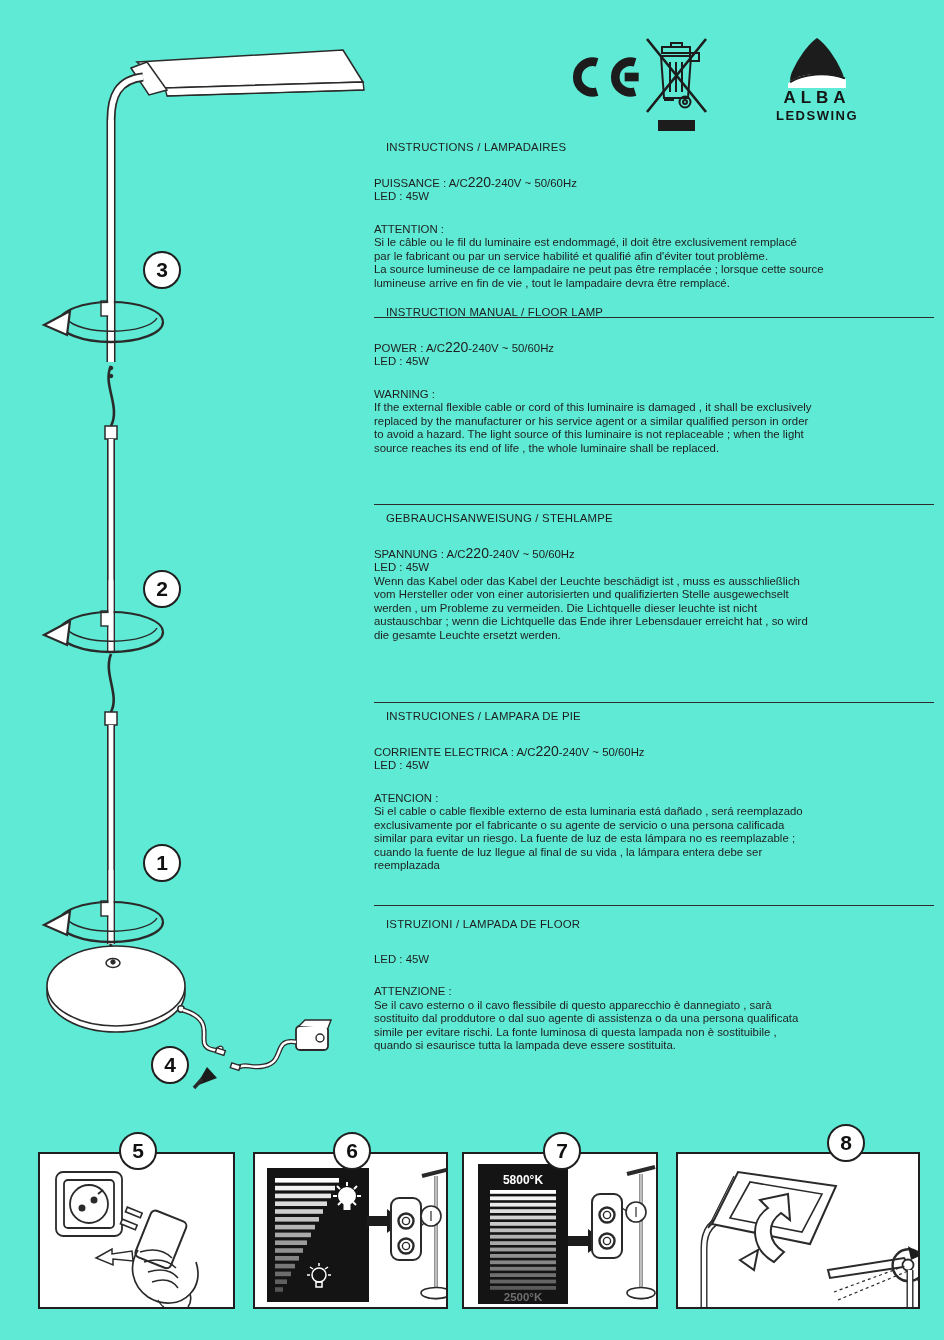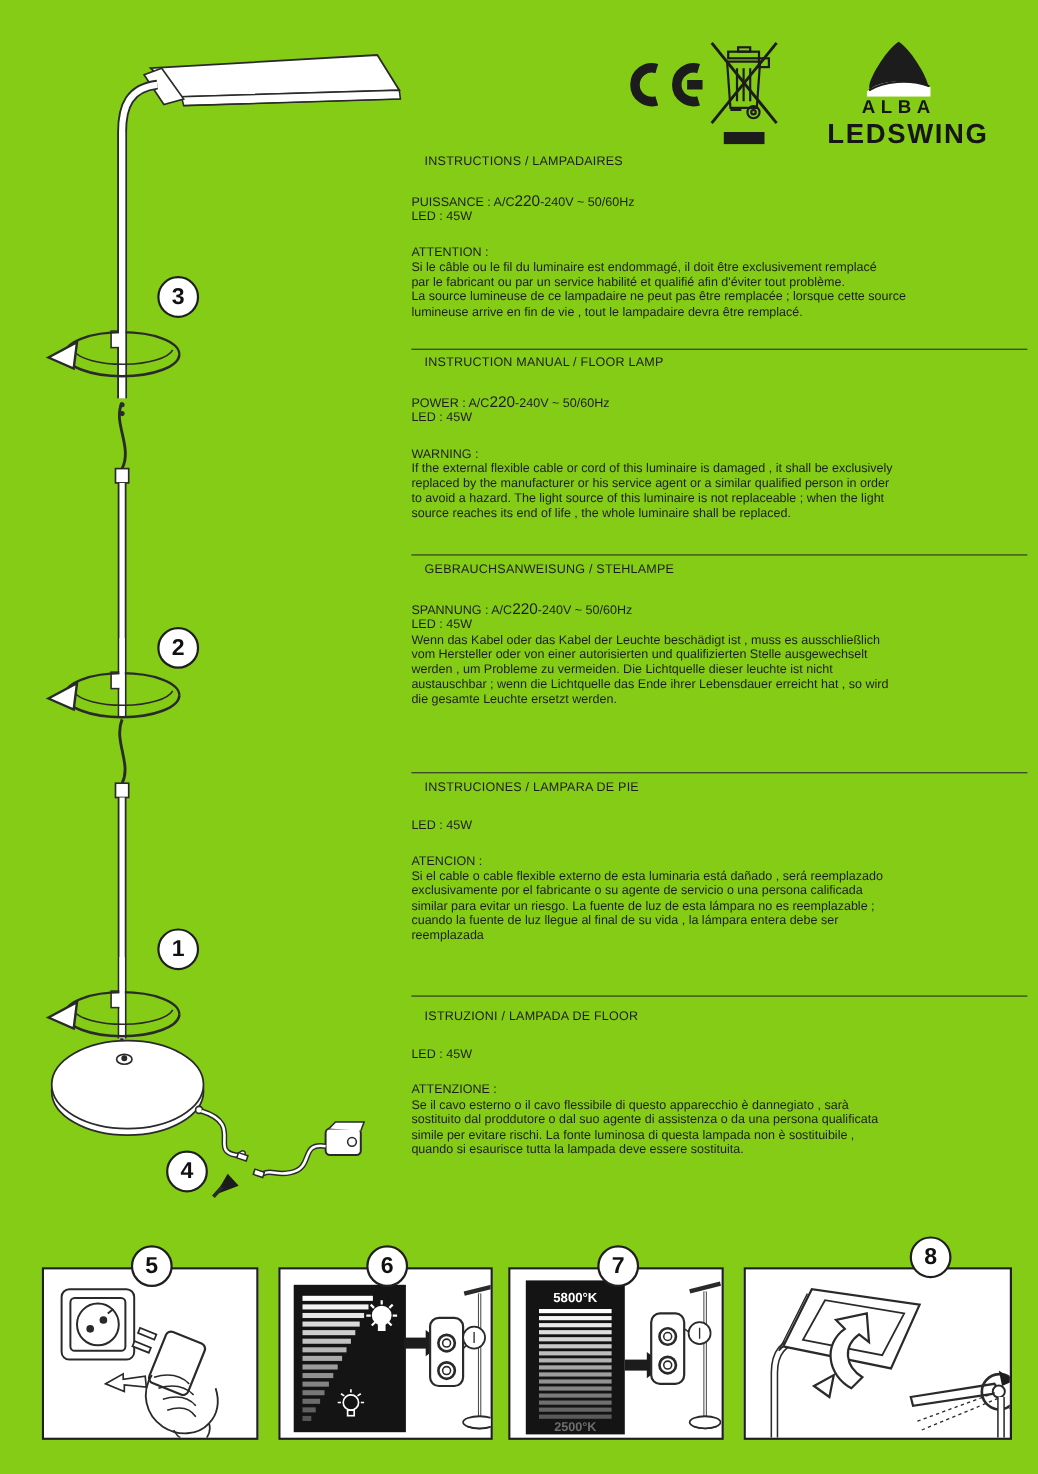--- a/index.html
+++ b/index.html
@@ -1,34 +1,34 @@
 <!DOCTYPE html>
 <html><head>
 <meta charset="utf-8">
 <style>
   html,body{margin:0;padding:0;background:#fff;}
-  #page{position:relative;width:944px;height:1340px;background:#84cc16;overflow:hidden;
+  #page{position:relative;width:944px;height:1340px;background:#5eead4;overflow:hidden;
         font-family:"Liberation Sans","DejaVu Sans",sans-serif;color:#1e1e1e;}
   svg{display:block;}
   .abs{position:absolute;}
   
   .section{position:absolute;left:374px;width:562px;font-size:11.4px;line-height:13.5px;}
   .sec-title{margin:0 0 21px 12px;letter-spacing:.2px;}
   .power-line{white-space:nowrap;}
   .power-big{font-size:14px;line-height:13.5px;}
   .warn-label{margin-top:19px;}
   .warn-body{white-space:pre-line;}
   .divider{position:absolute;left:374px;width:560px;height:0;border-top:1.6px solid #2c2c2c;}
   
   .callout{position:absolute;width:34px;height:34px;border:2.6px solid #1f1f1f;border-radius:50%;
            background:#fff;display:flex;align-items:center;justify-content:center;
            font-size:21px;font-weight:bold;color:#111;z-index:5;}
   
   .alba-word{font-weight:bold;font-size:17px;letter-spacing:5px;color:#161616;text-align:center;}
-  .ledswing-word{font-weight:bold;font-size:25px;letter-spacing:1.5px;color:#161616;text-align:center;}
+  .ledswing-word{font-weight:bold;font-size:13px;letter-spacing:1.5px;color:#161616;text-align:center;}
   
   .panel{position:absolute;top:1152px;height:157px;border:2px solid #1f1f1f;background:#fff;box-sizing:border-box;}
 </style>
 </head>
 <body>
 
 <div id="page">
 
   <svg class="abs" style="left:570px;top:44px" width="70" height="66" viewBox="0 0 105 64">
     <g fill="none" stroke="#1c1c1c" stroke-width="13">
@@ -155,21 +155,21 @@
     <div class="power-line"><span>PUISSANCE : A/C</span><span class="power-big">220</span><span>-240V ~ 50/60Hz</span></div>
     <div>LED : 45W</div>
     <div class="warn-label">ATTENTION :</div>
     <div class="warn-body">Si le câble ou le fil du luminaire est endommagé, il doit être exclusivement remplacé
 par le fabricant ou par un service habilité et qualifié afin d'éviter tout problème.
 La source lumineuse de ce lampadaire ne peut pas être remplacée ; lorsque cette source
 lumineuse arrive en fin de vie , tout le lampadaire devra être remplacé.</div>
   </div>
   <div class="divider" style="top:317px"></div>
 
-  <div class="section" style="top:324px">
+  <div class="section" style="top:306px">
     <div class="sec-title">INSTRUCTION MANUAL / FLOOR LAMP</div>
     <div class="power-line"><span>POWER : A/C</span><span class="power-big">220</span><span>-240V ~ 50/60Hz</span></div>
     <div>LED : 45W</div>
     <div class="warn-label">WARNING :</div>
     <div class="warn-body">If the external flexible cable or cord of this luminaire is damaged , it shall be exclusively
 replaced by the manufacturer or his service agent or a similar qualified person in order
 to avoid a hazard. The light source of this luminaire is not replaceable ; when the light
 source reaches its end of life , the whole luminaire shall be replaced.</div>
   </div>
   <div class="divider" style="top:504px"></div>
@@ -181,20 +181,21 @@
     <div class="warn-body">Wenn das Kabel oder das Kabel der Leuchte beschädigt ist , muss es ausschließlich
 vom Hersteller oder von einer autorisierten und qualifizierten Stelle ausgewechselt
 werden , um Probleme zu vermeiden. Die Lichtquelle dieser leuchte ist nicht
 austauschbar ; wenn die Lichtquelle das Ende ihrer Lebensdauer erreicht hat , so wird
 die gesamte Leuchte ersetzt werden.</div>
   </div>
   <div class="divider" style="top:702px"></div>
 
   <div class="section" style="top:710px">
     <div class="sec-title">INSTRUCIONES / LAMPARA DE PIE</div>
+    <div class="power-line"><span>CORRIENTE ELECTRICA : A/C</span><span class="power-big">220</span><span>-240V ~ 50/60Hz</span></div>
     <div>LED : 45W</div>
     <div class="warn-label">ATENCION :</div>
     <div class="warn-body">Si el cable o cable flexible externo de esta luminaria está dañado , será reemplazado
 exclusivamente por el fabricante o su agente de servicio o una persona calificada
 similar para evitar un riesgo. La fuente de luz de esta lámpara no es reemplazable ;
 cuando la fuente de luz llegue al final de su vida , la lámpara entera debe ser
 reemplazada</div>
   </div>
   <div class="divider" style="top:905px"></div>
 

